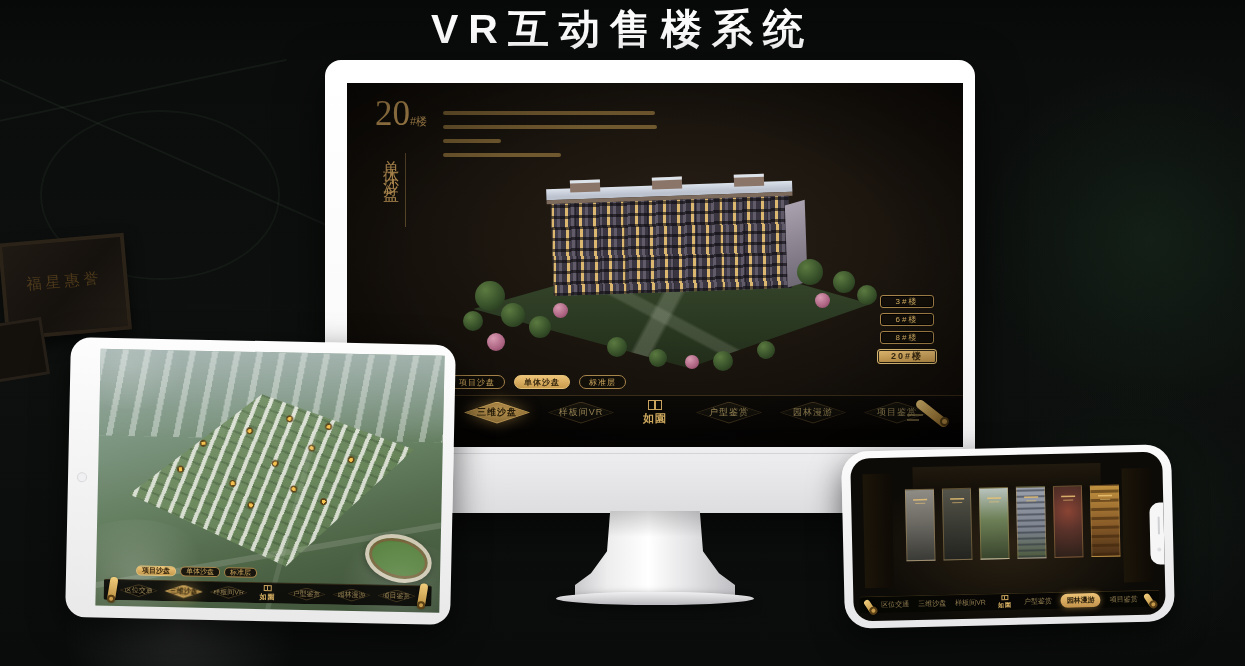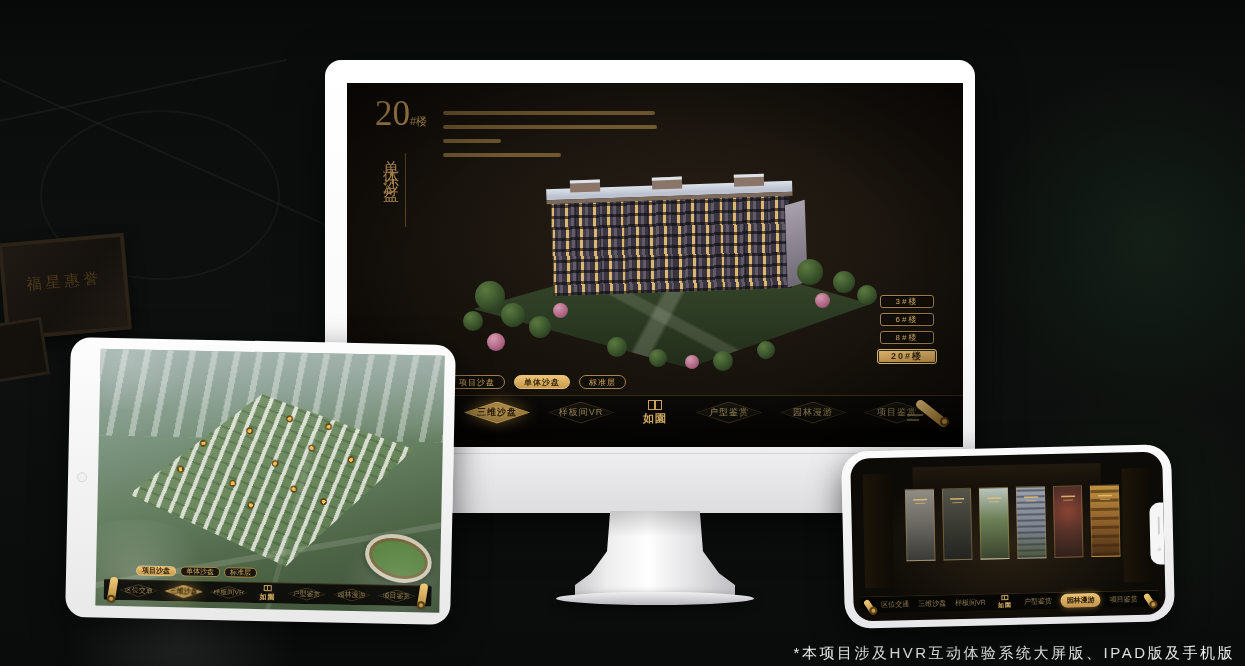--- a/index.html
+++ b/index.html
@@ -213,21 +213,21 @@
   <div class="bg-arc" style="left:40px;top:110px;width:240px;height:170px;"></div>
   <div class="bg-blob" style="right:-70px;top:50px;width:330px;height:380px;background:radial-gradient(circle,rgba(35,70,45,.30),transparent 70%);"></div>
   <div class="bg-blob" style="right:-30px;top:380px;width:280px;height:280px;background:radial-gradient(circle,rgba(30,55,40,.25),transparent 70%);"></div>
   <div class="bg-blob" style="left:30px;top:560px;width:300px;height:140px;background:radial-gradient(circle,rgba(255,255,255,.10),transparent 70%);"></div>
 
   <div class="plaque">
     <div class="plaque-title">福星惠誉</div>
   </div>
   <div class="plaque2"></div>
 
-  <div class="footnote">*本项目涉及HVR互动体验系统大屏版、IPAD版及手机版</div>
+  <div class="page-title">VR互动售楼系统</div>
 
   <div class="monitor-frame">
     <div class="m-divider"></div>
   </div>
   <div class="stand"></div>
   <div class="stand-foot"></div>
 
   <div class="monitor-screen">
     <div class="ui-bg"></div>
 

